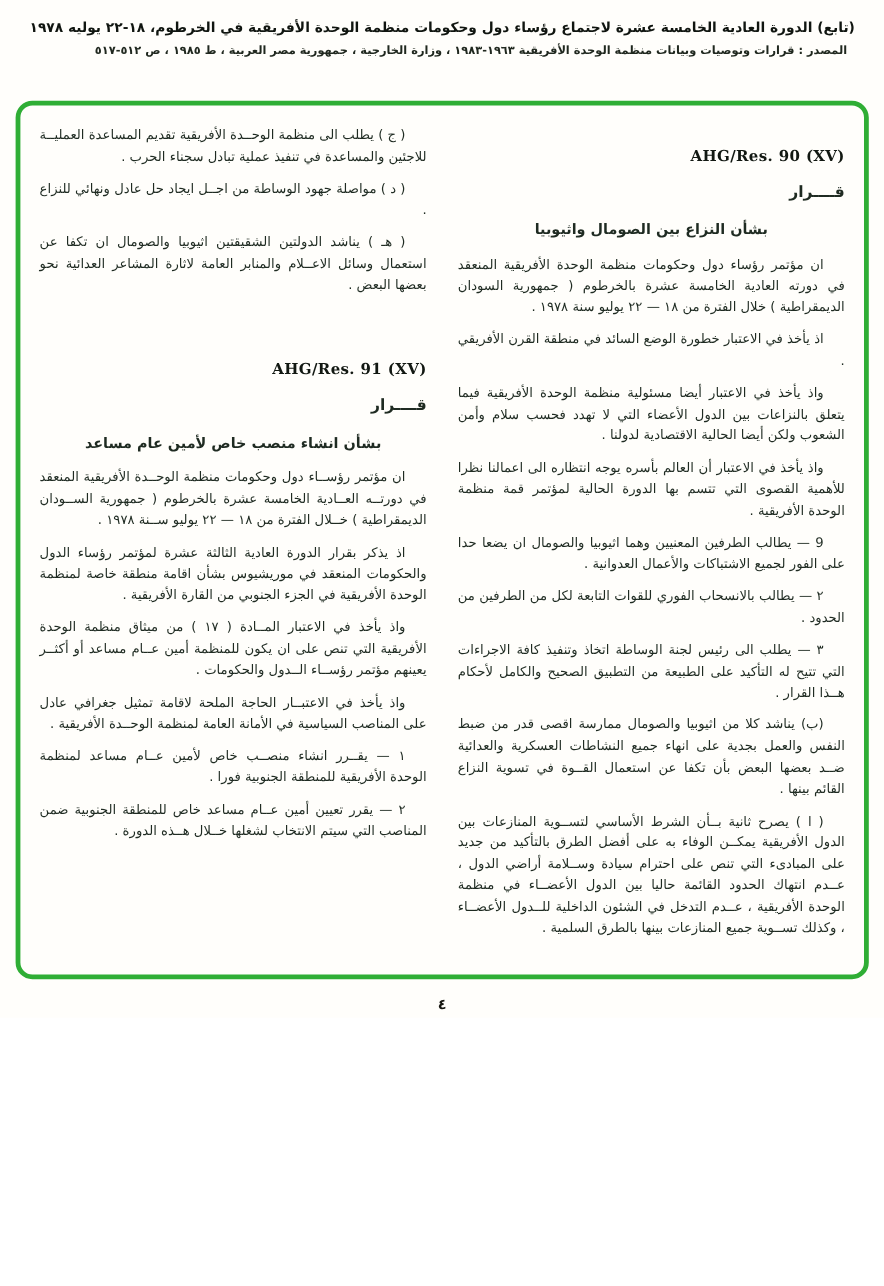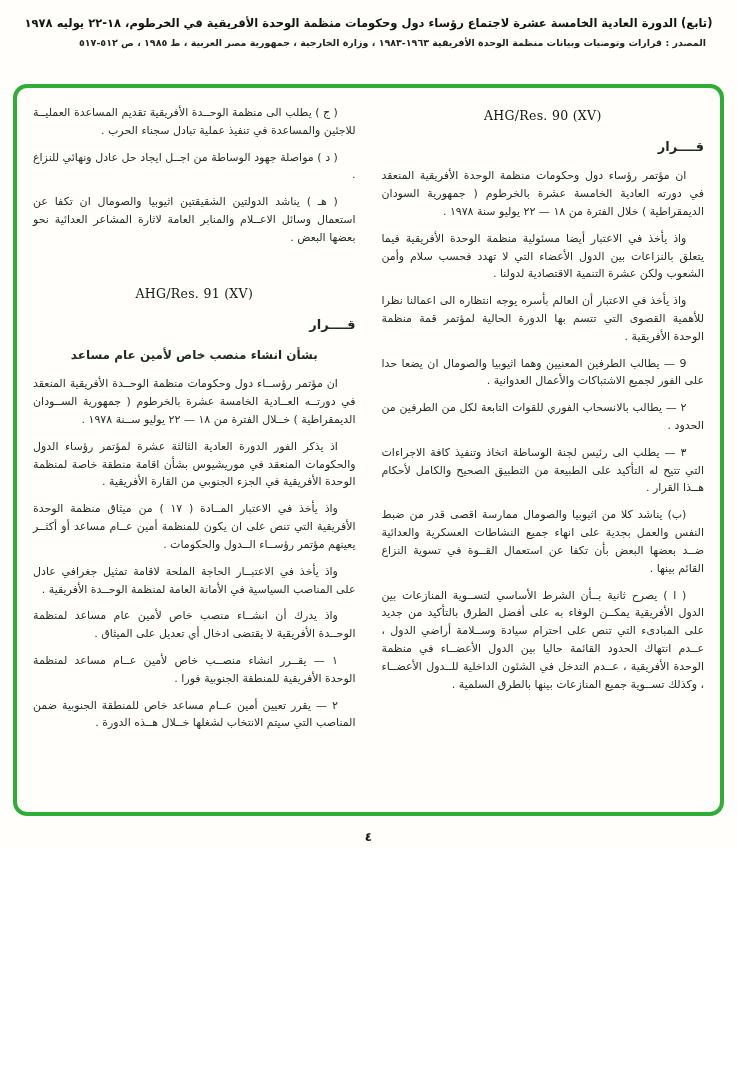--- a/index.html
+++ b/index.html
@@ -59,27 +59,27 @@
     direction: rtl;
     text-align: justify;
     font-size: 11px;
     line-height: 1.62;
   }
   .res-head {
     margin-bottom: 10px;
   }
   .res-number {
     direction: ltr;
-    text-align: center;
+    text-align: right;
     font-family: "DejaVu Serif", serif;
-    font-weight: normal;
+    font-weight: bold;
     font-size: 12.5px;
     letter-spacing: 0.3px;
     color: #121812;
-    margin: 2px 0 10px 0;
+    margin: 16px 0 10px 0;
   }
   .res-title {
     text-align: right;
     font-weight: bold;
     font-size: 13px;
     margin: 0 0 10px 0;
     letter-spacing: 1px;
   }
   .res-subtitle {
     text-align: center;
@@ -114,23 +114,25 @@
     <div class="h-line2">المصدر : قرارات وتوصيات وبيانات منظمة الوحدة الأفريقية ١٩٦٣-١٩٨٣ ، وزارة الخارجية ، جمهورية مصر العربية ، ط ١٩٨٥ ، ص ٥١٢-٥١٧</div>
   </div>
 
   <div class="frame">
     <div class="columns">
 
       <div class="col">
         <div class="res-head">
           <div class="res-number">AHG/Res. 90 (XV)</div>
           <div class="res-title">قــــرار</div>
+          <div class="res-subtitle">بشأن النزاع بين الصومال واثيوبيا</div>
         </div>
         <p class="para">ان مؤتمر رؤساء دول وحكومات منظمة الوحدة الأفريقية المنعقد في دورته العادية الخامسة عشرة بالخرطوم ( جمهورية السودان الديمقراطية ) خلال الفترة من ١٨ — ٢٢ يوليو سنة ١٩٧٨ .</p>
-        <p class="para">واذ يأخذ في الاعتبار أيضا مسئولية منظمة الوحدة الأفريقية فيما يتعلق بالنزاعات بين الدول الأعضاء التي لا تهدد فحسب سلام وأمن الشعوب ولكن عشرة التنمية الاقتصادية لدولنا .</p>
+        <p class="para">اذ يأخذ في الاعتبار خطورة الوضع السائد في منطقة القرن الأفريقي .</p>
+        <p class="para">واذ يأخذ في الاعتبار أيضا مسئولية منظمة الوحدة الأفريقية فيما يتعلق بالنزاعات بين الدول الأعضاء التي لا تهدد فحسب سلام وأمن الشعوب ولكن أيضا الحالية الاقتصادية لدولنا .</p>
         <p class="para">واذ يأخذ في الاعتبار أن العالم بأسره يوجه انتظاره الى اعمالنا نظرا للأهمية القصوى التي تتسم بها الدورة الحالية لمؤتمر قمة منظمة الوحدة الأفريقية .</p>
         <p class="para">9 — يطالب الطرفين المعنيين وهما اثيوبيا والصومال ان يضعا حدا على الفور لجميع الاشتباكات والأعمال العدوانية .</p>
         <p class="para">٢ — يطالب بالانسحاب الفوري للقوات التابعة لكل من الطرفين من الحدود .</p>
         <p class="para">٣ — يطلب الى رئيس لجنة الوساطة اتخاذ وتنفيذ كافة الاجراءات التي تتيح له التأكيد على الطبيعة من التطبيق الصحيح والكامل لأحكام هــذا القرار .</p>
         <p class="para">(ب) يناشد كلا من اثيوبيا والصومال ممارسة اقصى قدر من ضبط النفس والعمل بجدية على انهاء جميع النشاطات العسكرية والعدائية ضــد بعضها البعض بأن تكفا عن استعمال القــوة في تسوية النزاع القائم بينها .</p>
         <p class="para">( ا ) يصرح ثانية بــأن الشرط الأساسي لتســوية المنازعات بين الدول الأفريقية يمكــن الوفاء به على أفضل الطرق بالتأكيد من جديد على المبادىء التي تنص على احترام سيادة وســلامة أراضي الدول ، عــدم انتهاك الحدود القائمة حاليا بين الدول الأعضــاء في منظمة الوحدة الأفريقية ، عــدم التدخل في الشئون الداخلية للــدول الأعضــاء ، وكذلك تســوية جميع المنازعات بينها بالطرق السلمية .</p>
       </div>
 
       <div class="col">
         <p class="para">( ج ) يطلب الى منظمة الوحــدة الأفريقية تقديم المساعدة العمليــة للاجئين والمساعدة في تنفيذ عملية تبادل سجناء الحرب .</p>
@@ -139,24 +141,23 @@
 
         <div class="spacer-lg"></div>
 
         <div class="res-head">
           <div class="res-number">AHG/Res. 91 (XV)</div>
           <div class="res-title">قــــرار</div>
           <div class="res-subtitle">بشأن انشاء منصب خاص لأمين عام مساعد</div>
         </div>
 
         <p class="para">ان مؤتمر رؤســاء دول وحكومات منظمة الوحــدة الأفريقية المنعقد في دورتــه العــادية الخامسة عشرة بالخرطوم ( جمهورية الســودان الديمقراطية ) خــلال الفترة من ١٨ — ٢٢ يوليو ســنة ١٩٧٨ .</p>
-        <p class="para">اذ يذكر الفور الدورة العادية الثالثة عشرة لمؤتمر رؤساء الدول والحكومات المنعقد في موريشيوس بشأن اقامة منطقة خاصة لمنظمة الوحدة الأفريقية في الجزء الجنوبي من القارة الأفريقية .</p>
+        <p class="para">اذ يذكر بقرار الدورة العادية الثالثة عشرة لمؤتمر رؤساء الدول والحكومات المنعقد في موريشيوس بشأن اقامة منطقة خاصة لمنظمة الوحدة الأفريقية في الجزء الجنوبي من القارة الأفريقية .</p>
         <p class="para">واذ يأخذ في الاعتبار المــادة ( ١٧ ) من ميثاق منظمة الوحدة الأفريقية التي تنص على ان يكون للمنظمة أمين عــام مساعد أو أكثــر يعينهم مؤتمر رؤســاء الــدول والحكومات .</p>
         <p class="para">واذ يأخذ في الاعتبــار الحاجة الملحة لاقامة تمثيل جغرافي عادل على المناصب السياسية في الأمانة العامة لمنظمة الوحــدة الأفريقية .</p>
-        <p class="para">واذ يدرك أن انشــاء منصب خاص لأمين عام مساعد لمنظمة الوحــدة الأفريقية لا يقتضى ادخال أي تعديل على الميثاق .</p>
         <p class="para">١ — يقــرر انشاء منصــب خاص لأمين عــام مساعد لمنظمة الوحدة الأفريقية للمنطقة الجنوبية فورا .</p>
         <p class="para">٢ — يقرر تعيين أمين عــام مساعد خاص للمنطقة الجنوبية ضمن المناصب التي سيتم الانتخاب لشغلها خــلال هــذه الدورة .</p>
       </div>
 
     </div>
   </div>
 
   <div class="page-number">٤</div>
 
 </div>

